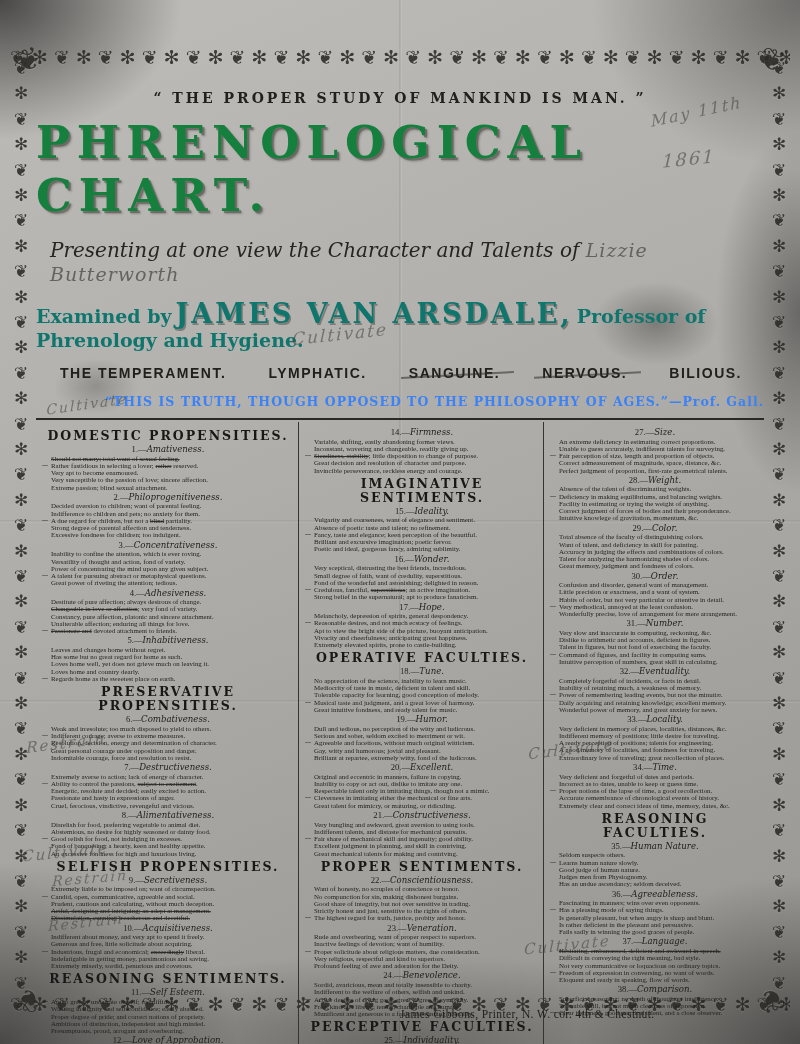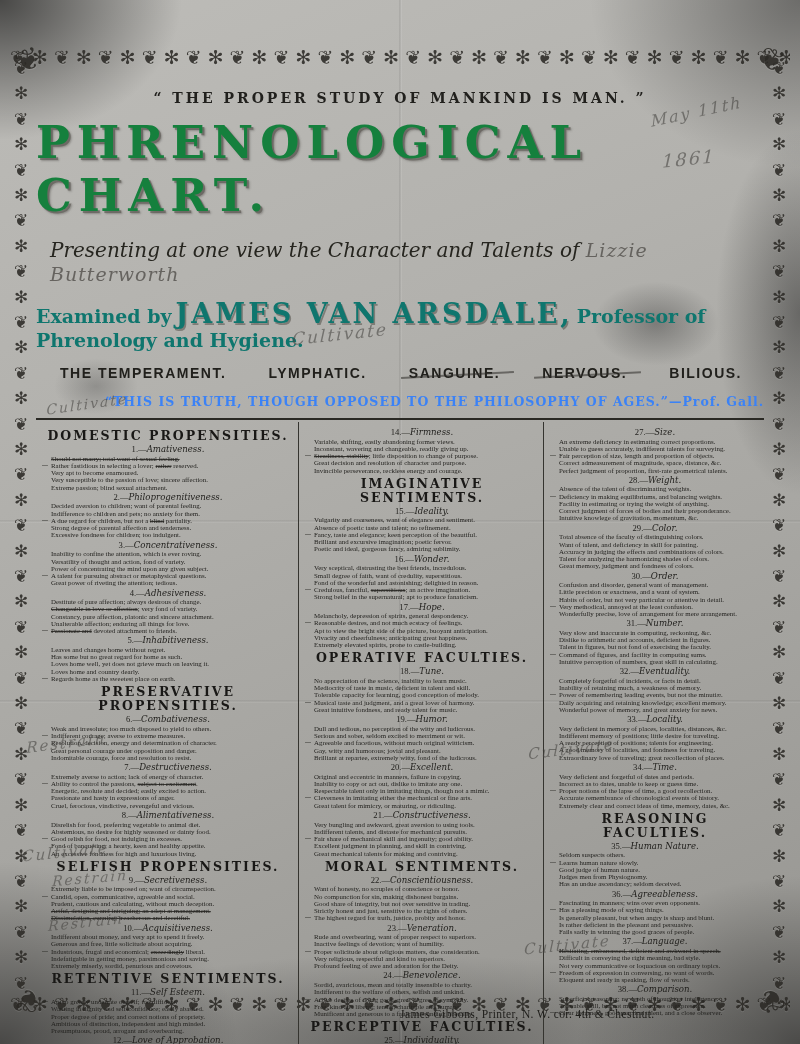--- a/index.html
+++ b/index.html
@@ -191,21 +191,21 @@
           <div class="line"><s>Dissimulation, cunning; treacherous and deceitful.</s></div>
         </div>
         <div class="faculty">
           <div class="f-head">10.—<em>Acquisitiveness.</em></div>
           <div class="line">Indifferent about money, and very apt to spend it freely.</div>
           <div class="line">Generous and free, little solicitude about acquiring.</div>
           <div class="line"><span class="mark">—</span>Industrious, frugal and economical; <s>exceedingly</s> liberal.</div>
           <div class="line">Indefatigable in getting money, parsimonious and saving.</div>
           <div class="line">Extremely miserly, sordid, penurious and covetous.</div>
         </div>
-        <div class="sec-head">RETENTIVE SENTIMENTS.</div>
+        <div class="sec-head">REASONING SENTIMENTS.</div>
         <div class="faculty">
           <div class="f-head">11.—<em>Self Esteem.</em></div>
           <div class="line"><span class="mark">—</span>Apt to greatly underrate ourself; too diffident.</div>
           <div class="line">Wanting in dignity and self-confidence; easily abashed.</div>
           <div class="line">Proper degree of pride; and correct notions of propriety.</div>
           <div class="line">Ambitious of distinction, independent and high minded.</div>
           <div class="line">Presumptuous, proud, arrogant and overbearing.</div>
         </div>
         <div class="faculty">
           <div class="f-head">12.—<em>Love of Approbation.</em></div>
@@ -271,21 +271,21 @@
           <div class="line">Great talent for mimicry, or maturing, or ridiculing.</div>
         </div>
         <div class="faculty">
           <div class="f-head">21.—<em>Constructiveness.</em></div>
           <div class="line">Very bungling and awkward, great aversion to using tools.</div>
           <div class="line">Indifferent talents, and distaste for mechanical pursuits.</div>
           <div class="line"><span class="mark">—</span>Fair share of mechanical skill and ingenuity; good ability.</div>
           <div class="line">Excellent judgment in planning, and skill in contriving.</div>
           <div class="line">Great mechanical talents for making and contriving.</div>
         </div>
-        <div class="sec-head">MORAL SENTIMENTS.</div>
+        <div class="sec-head">PROPER SENTIMENTS.</div>
         <div class="faculty">
           <div class="f-head">22.—<em>Conscientiousness.</em></div>
           <div class="line">Want of honesty, no scruples of conscience or honor.</div>
           <div class="line">No compunction for sin, making dishonest bargains.</div>
           <div class="line">Good share of integrity, but not over sensitive in trading.</div>
           <div class="line">Strictly honest and just, sensitive to the rights of others.</div>
           <div class="line"><span class="mark">—</span>The highest regard for truth, justice, probity and honor.</div>
         </div>
         <div class="faculty">
           <div class="f-head">23.—<em>Veneration.</em></div>

